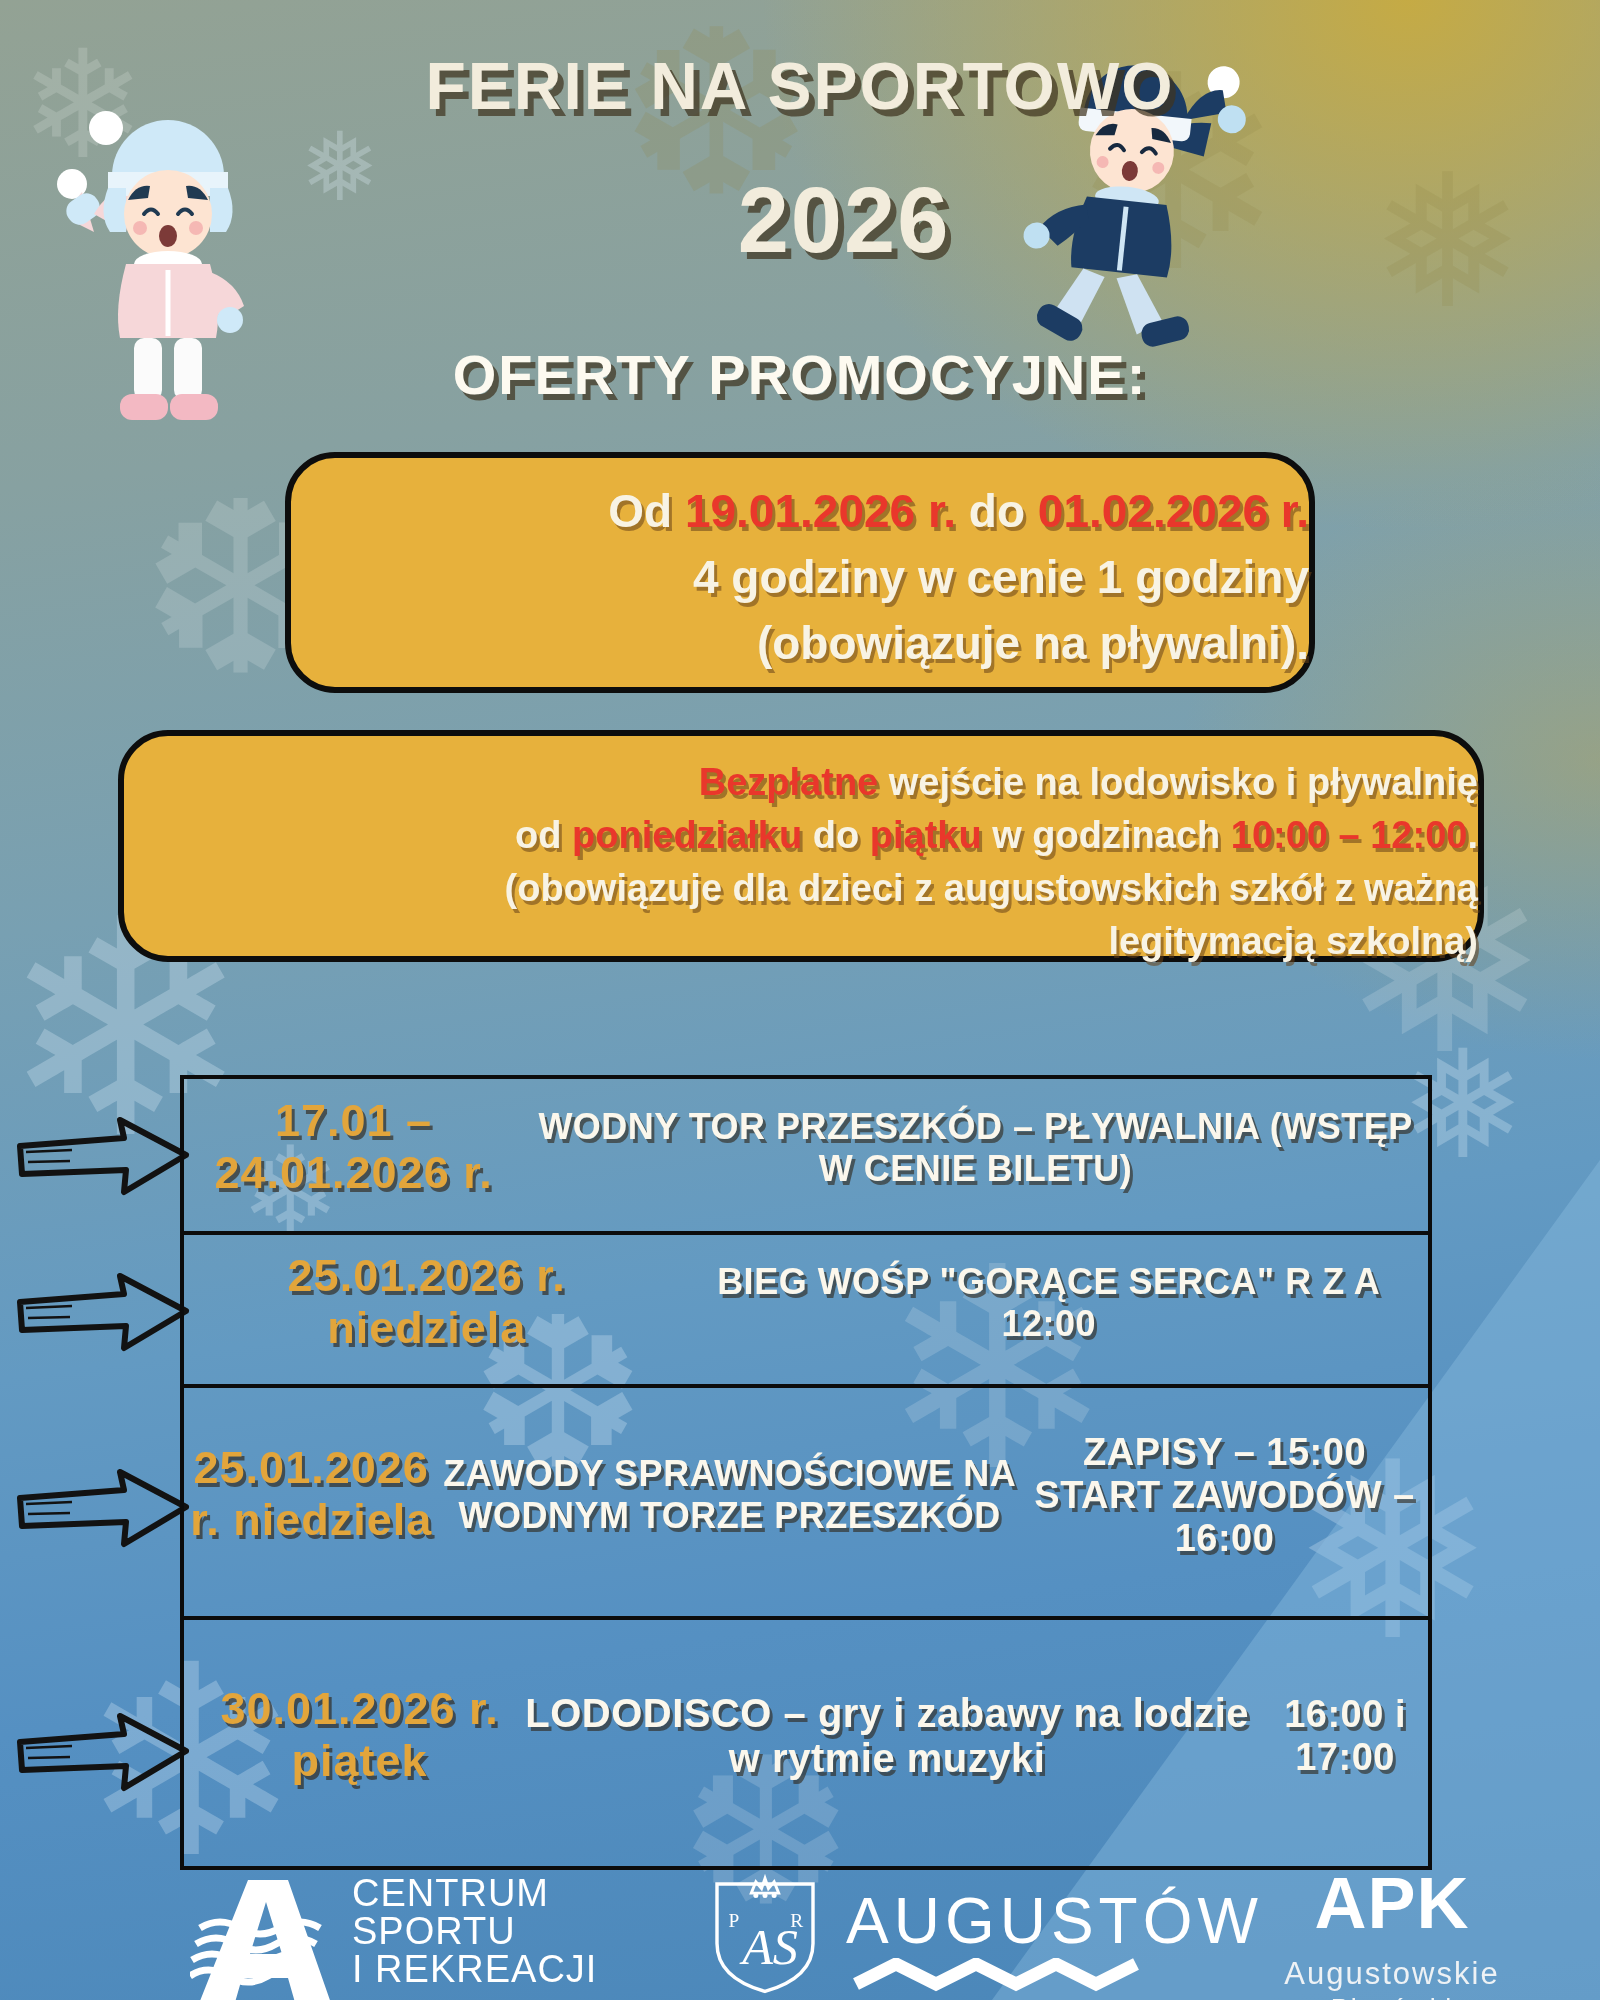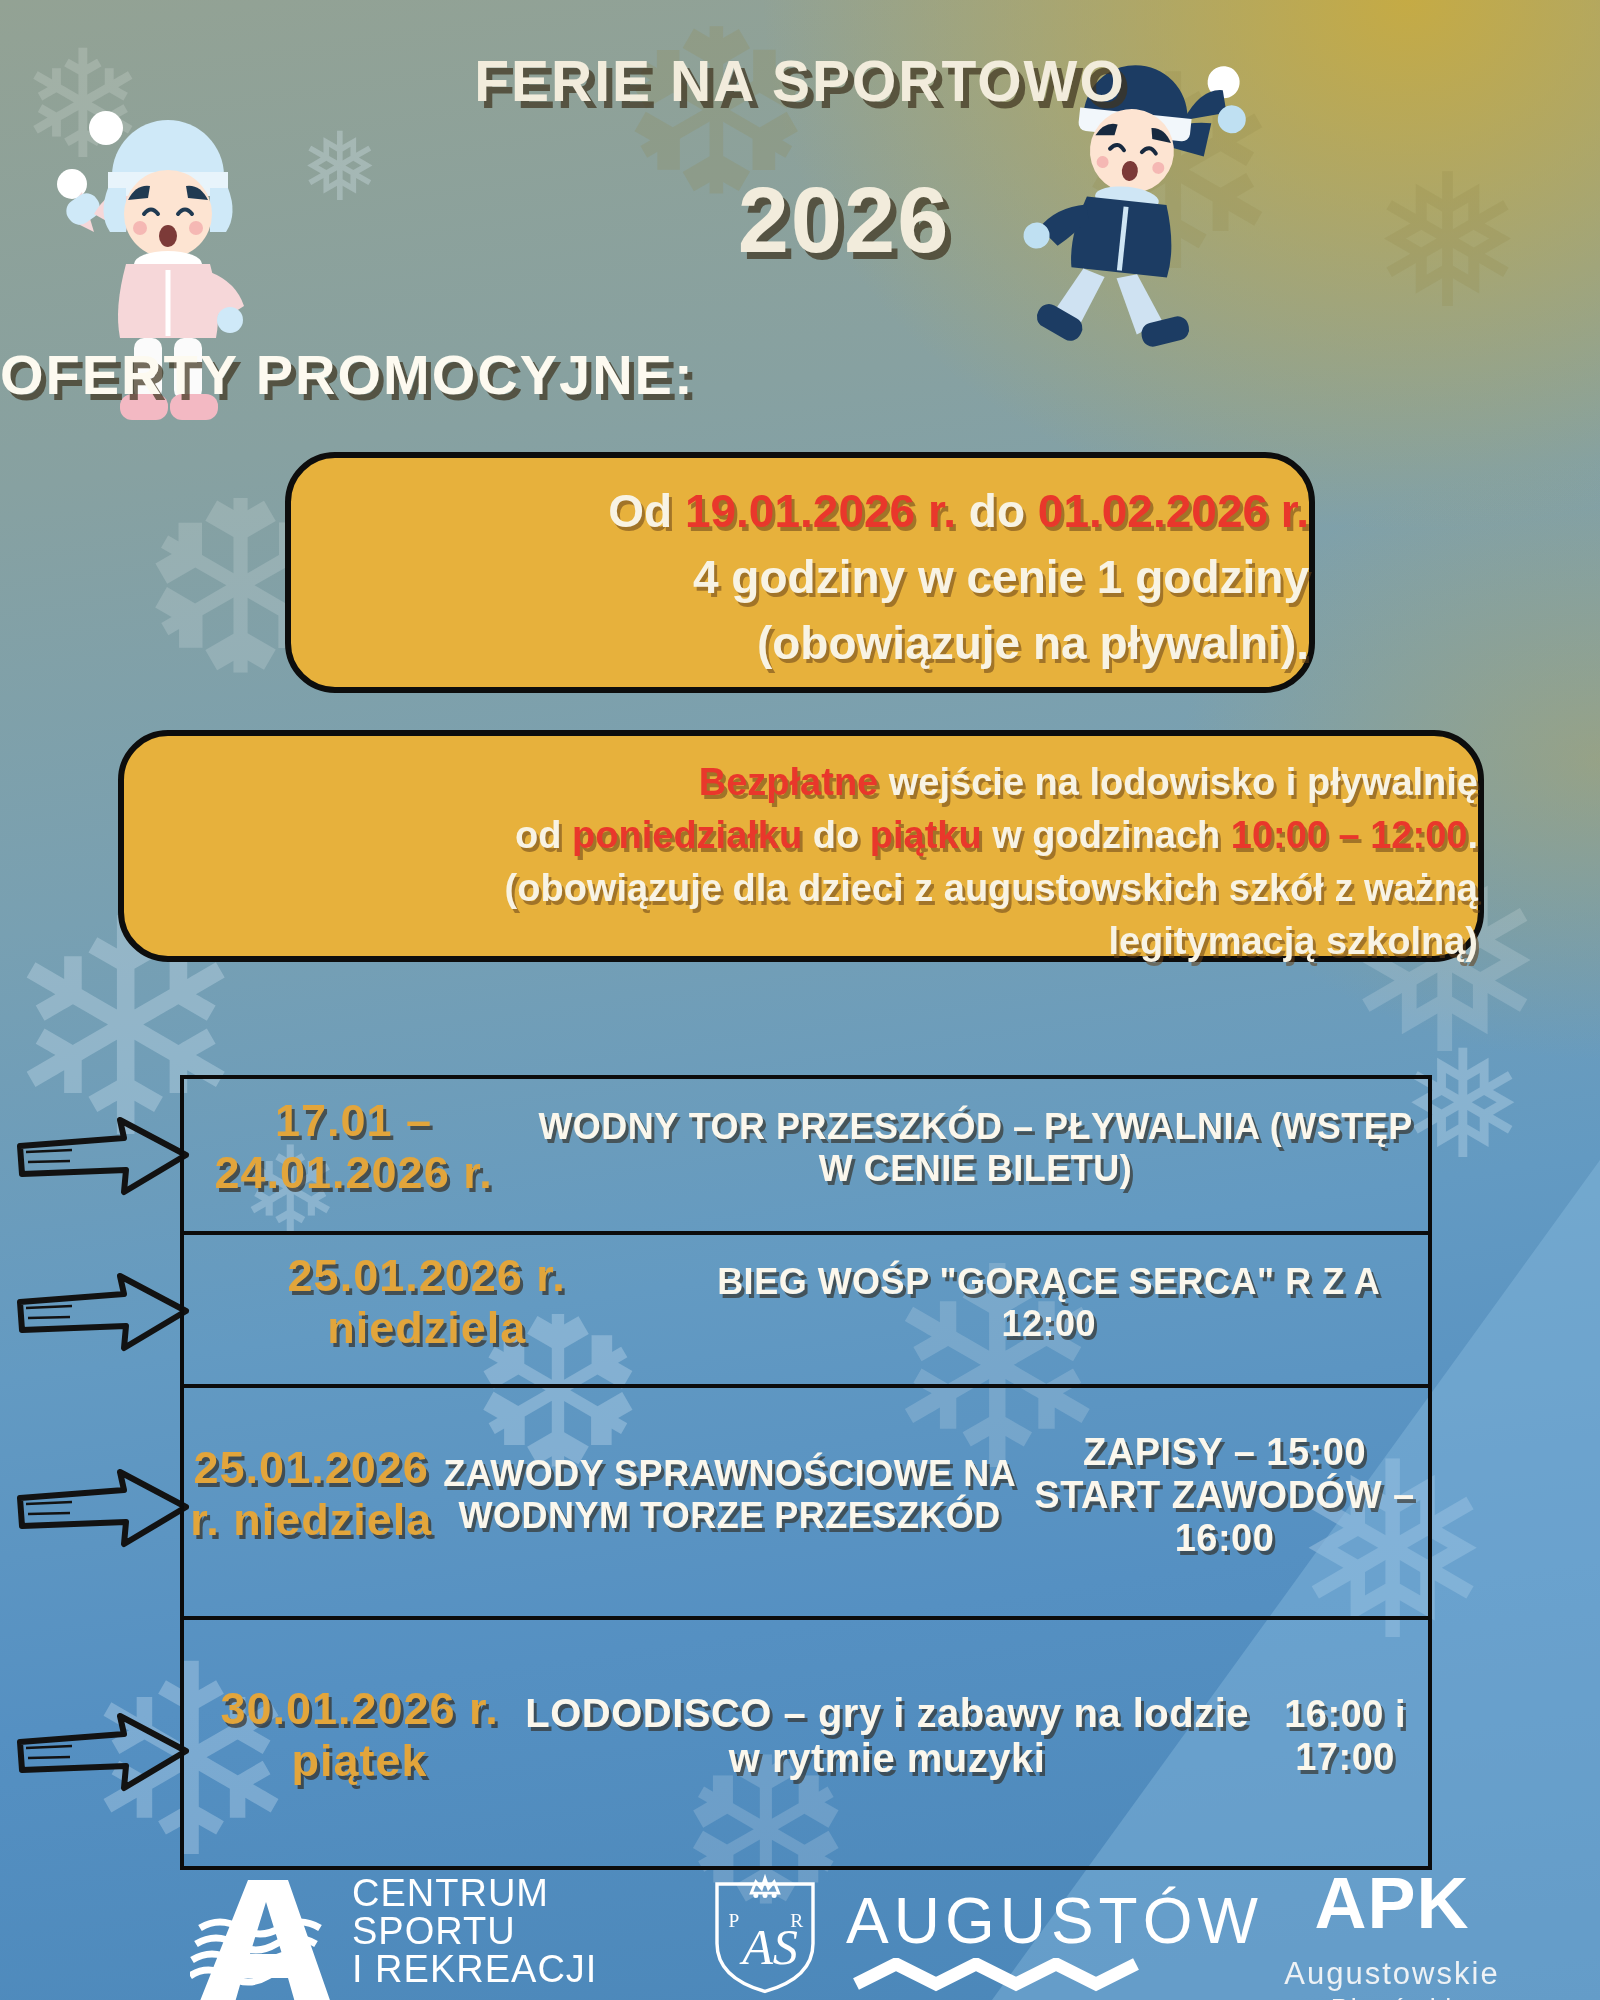--- a/index.html
+++ b/index.html
@@ -23,24 +23,24 @@
     position:absolute;inset:0;
     background:rgba(140,190,225,.40);
     clip-path:polygon(62% 100%,100% 58%,100% 100%);
   }
   
   .title{
     position:absolute;left:0;width:100%;text-align:center;font-weight:bold;
     color:#f2ecdc;letter-spacing:2px;
     text-shadow:6px 7px 0 rgba(64,52,32,.72);
   }
-  .title-line1{top:48px;font-size:57px;}
+  .title-line1{top:48px;font-size:66px;}
   .title-line2{top:168px;font-size:92px;padding-left:44px;}
   .subtitle{
-    position:absolute;left:0;top:342px;width:100%;text-align:left;
+    position:absolute;left:0;top:342px;width:100%;text-align:center;
     font-size:56px;font-weight:bold;color:#fdfaf0;letter-spacing:2px;
     text-shadow:5px 6px 0 rgba(64,52,32,.72);
   }
   
   .promo-box{
     position:absolute;background:#e7b13c;border:6px solid #0d0d0d;border-radius:50px;
     box-sizing:border-box;text-align:right;font-weight:bold;color:#f8f3e4;
     text-shadow:3px 4px 0 rgba(104,66,24,.55);
   }
   .box1{left:285px;top:452px;width:1030px;height:241px;font-size:46px;padding-top:20px;line-height:66px;}

